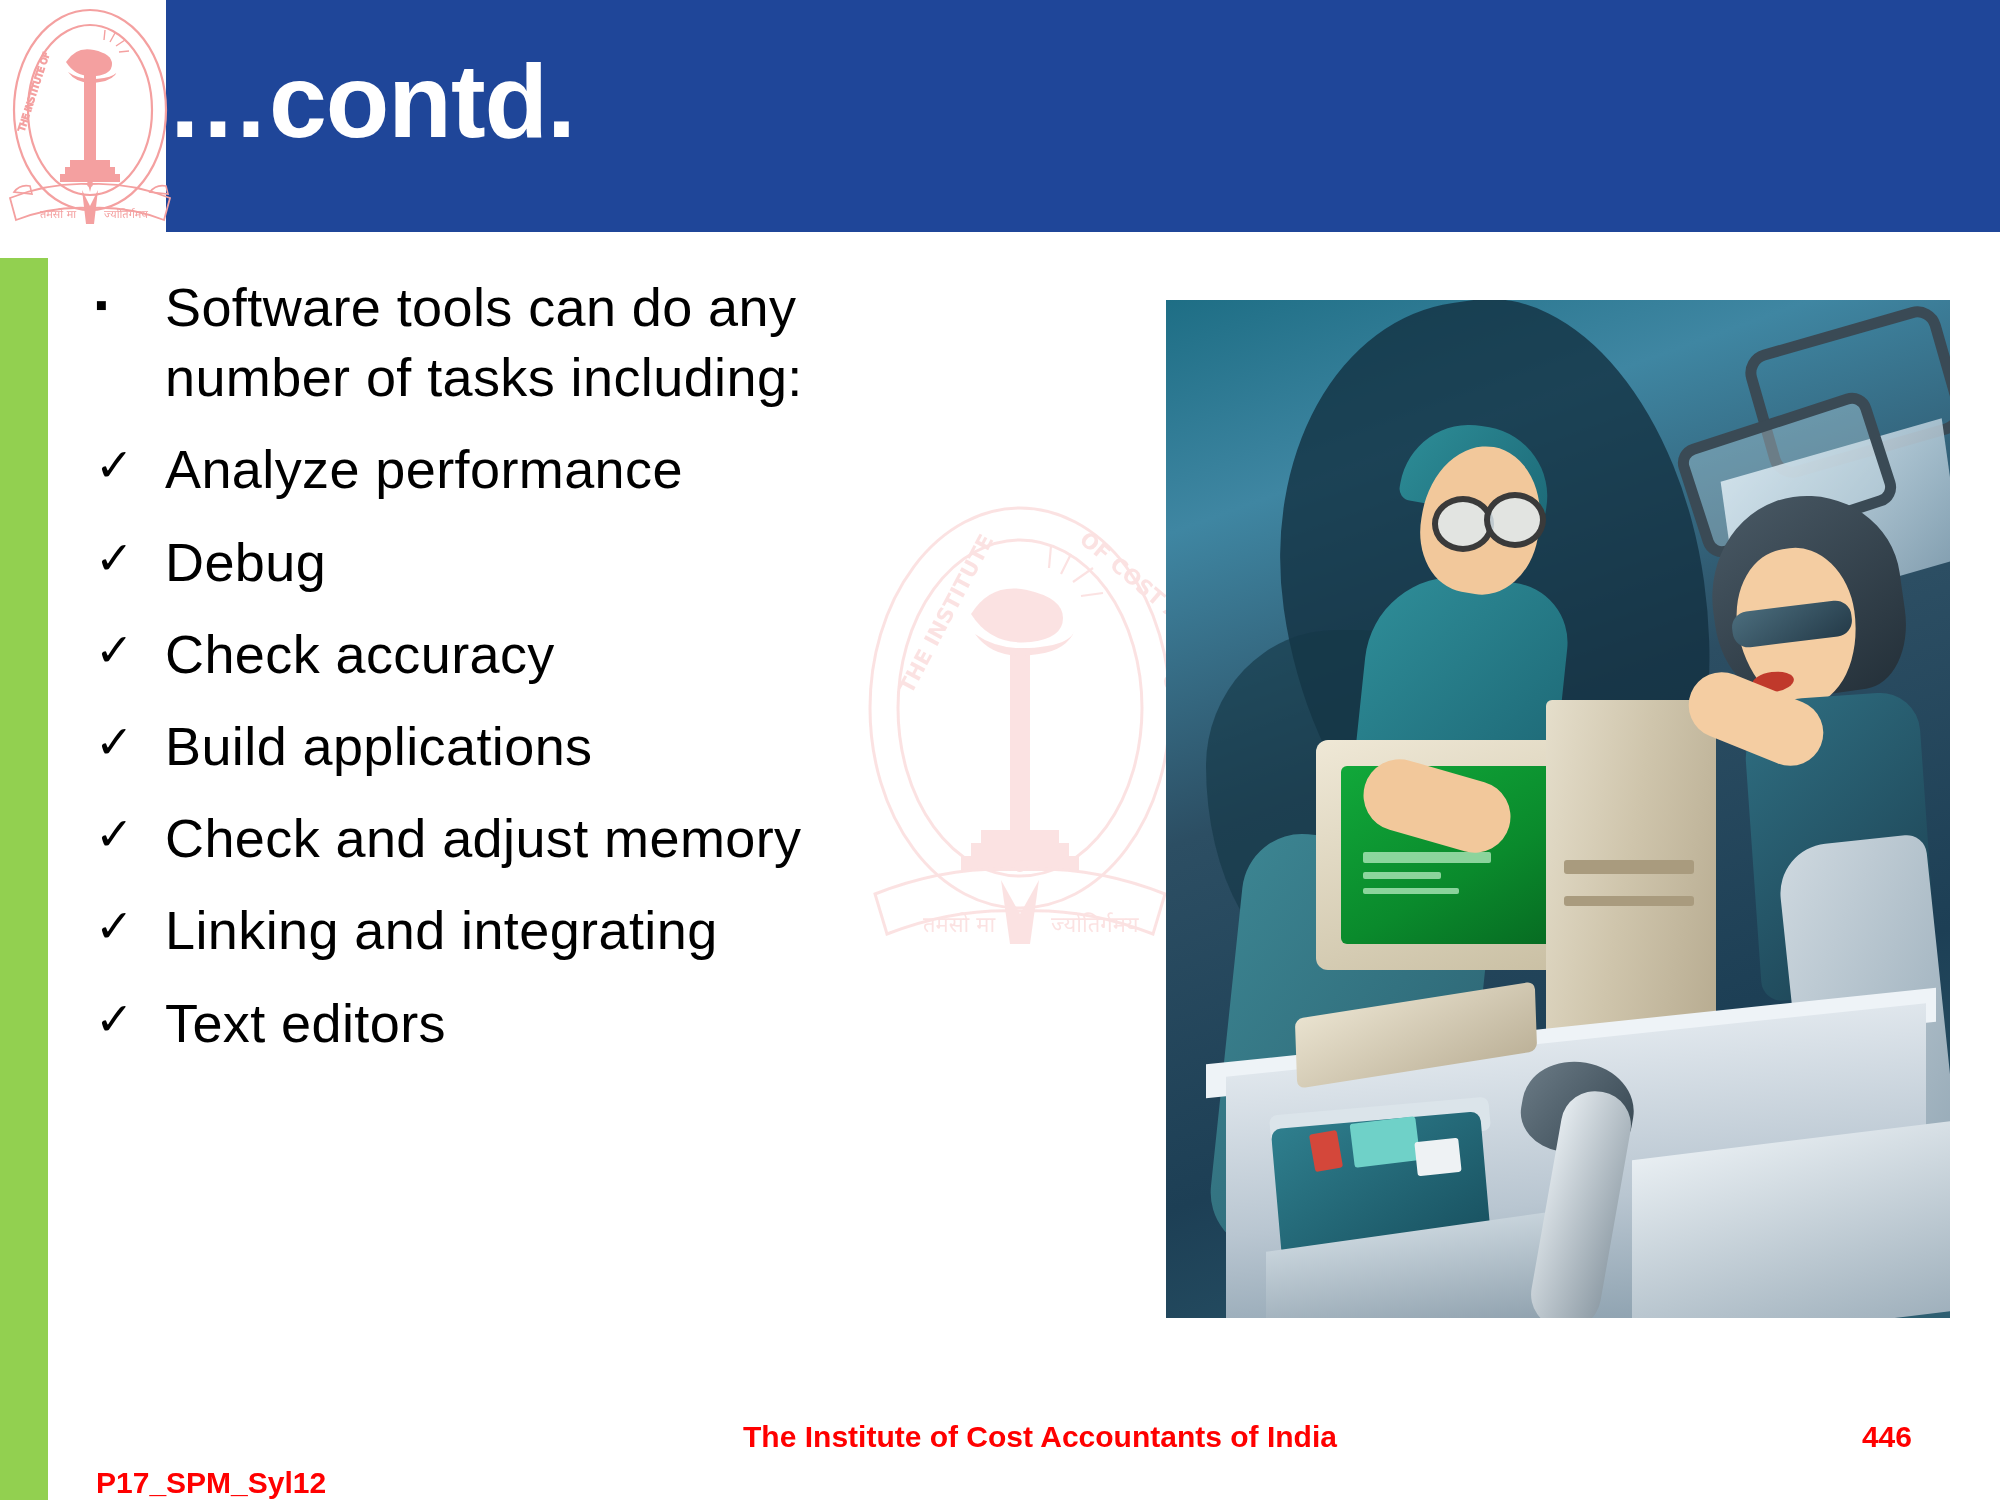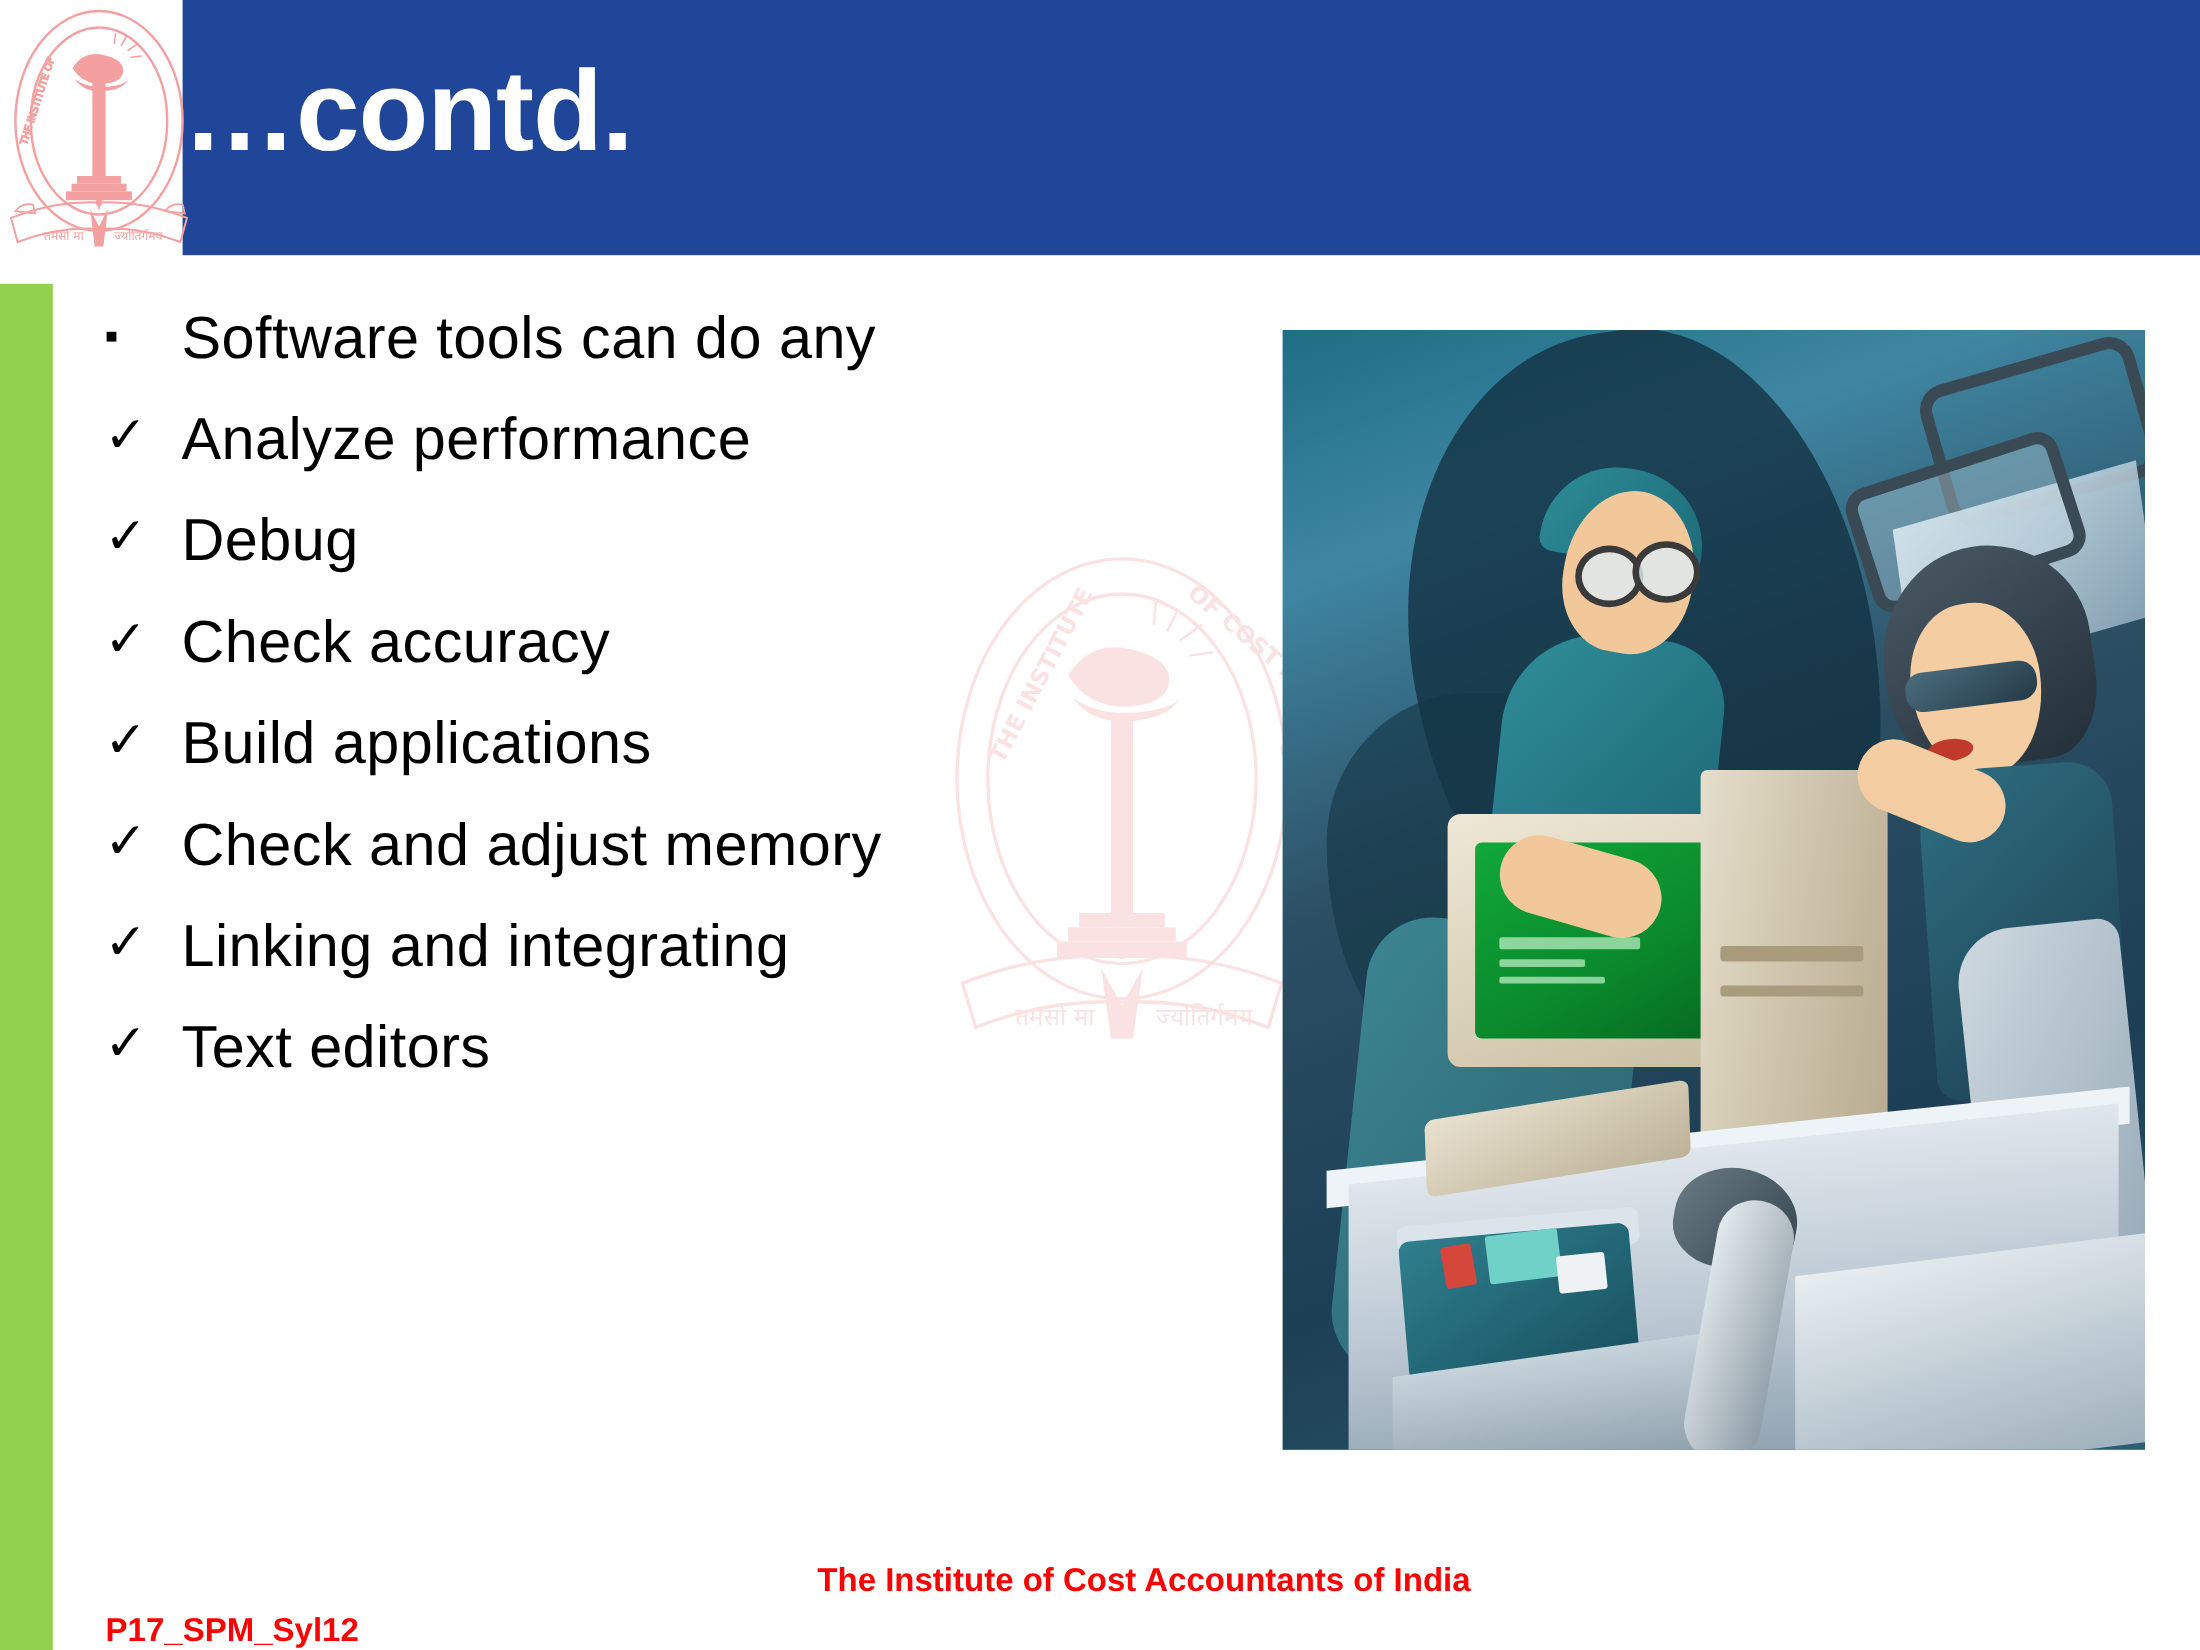--- a/index.html
+++ b/index.html
@@ -430,20 +430,21 @@
       </g>
     </svg>
   </div>
 
   <div id="content">
 
     <div class="bullet-row">
       <div class="bullet-marker square">▪</div>
       <div class="bullet-text justify">
         <span>Software   tools   can   do   any</span>
+        <span>number of tasks including:</span>
       </div>
     </div>
 
     <div class="bullet-row">
       <div class="bullet-marker">✓</div>
       <div class="bullet-text">Analyze performance</div>
     </div>
 
     <div class="bullet-row">
       <div class="bullet-marker">✓</div>
@@ -529,15 +530,16 @@
 
     <div class="ill plinth"></div>
     <div class="ill monitor2"></div>
     <div class="ill flashlight-head"></div>
     <div class="ill flashlight"></div>
   </div>
 
   <div id="footer">
     <div class="footer-text" id="footer-left">P17_SPM_Syl12</div>
     <div class="footer-text" id="footer-center">The Institute of Cost Accountants of India</div>
+    <div class="footer-text" id="footer-right">446</div>
   </div>
 
 </div>
 
 </body></html>

